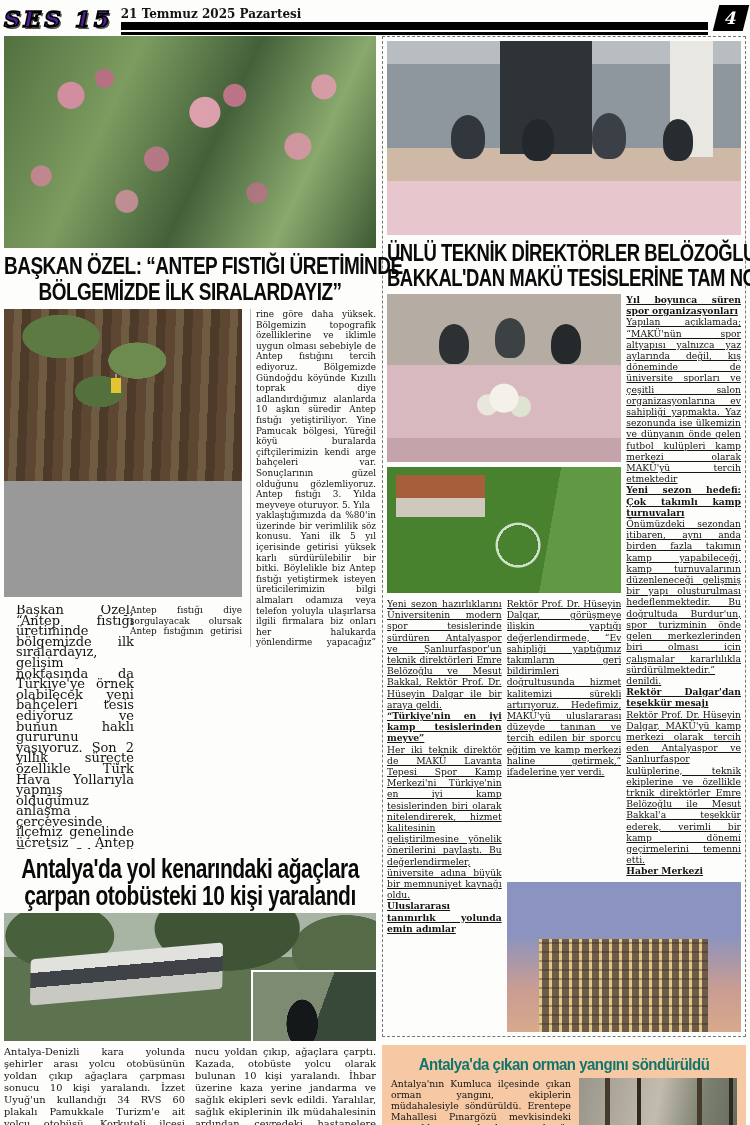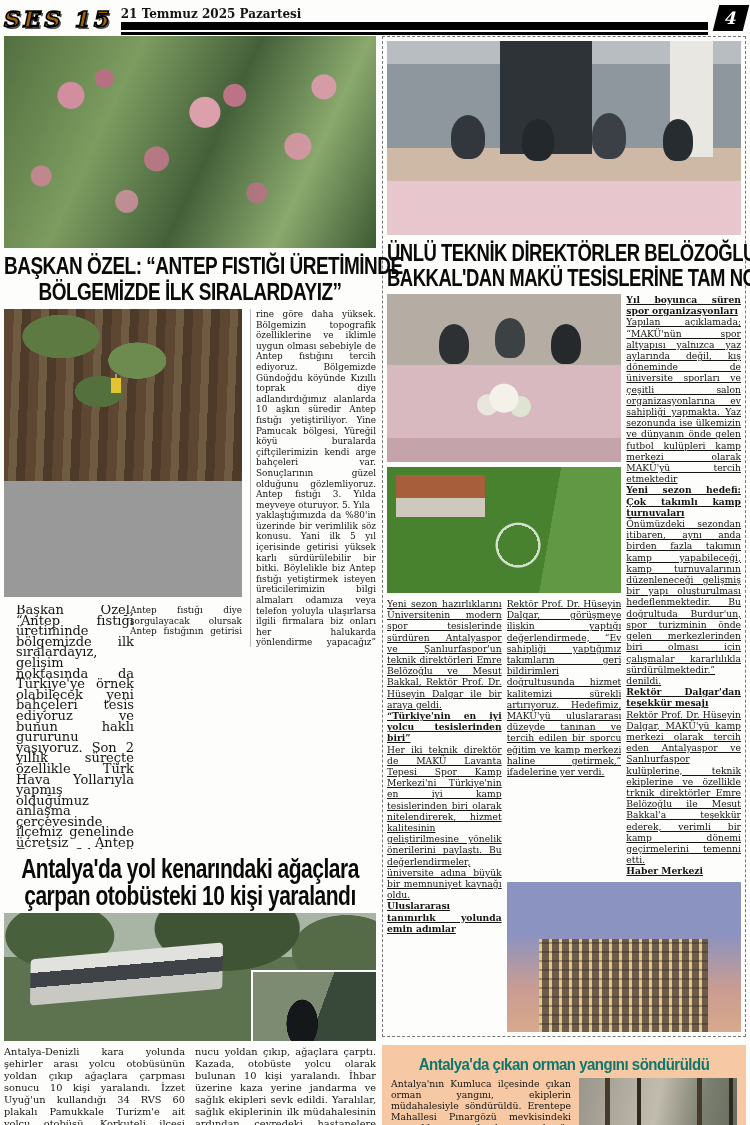--- a/index.html
+++ b/index.html
@@ -1,21 +1,21 @@
 <!DOCTYPE html>
 <html><head>
 <meta charset="utf-8">
 <style>
   html,body{margin:0;padding:0;background:#e8e8e4;}
   .page{position:relative;width:750px;height:1125px;margin:0 auto;background:#fdfdfb;
         color:#141414;font-family:"DejaVu Serif",serif;overflow:hidden;box-sizing:border-box;padding:2px 4px;}
   
   .masthead{display:flex;align-items:flex-end;gap:8px;height:30px;}
   .brand{font-family:"DejaVu Serif",serif;font-weight:bold;font-style:italic;font-size:23px;
-         letter-spacing:3px;color:#a16207;-webkit-text-stroke:1.6px #000;text-shadow:2px 2px 0 #555;white-space:nowrap;}
+         letter-spacing:3px;color:#4c1d95;-webkit-text-stroke:1.6px #000;text-shadow:2px 2px 0 #555;white-space:nowrap;}
   .mastmid{flex:1;display:flex;flex-direction:column;justify-content:flex-end;}
   .issue-date{text-align:left;font-weight:bold;font-size:12px;padding:0 10px 1px 0;}
   .bar{height:8px;background:#000;border-bottom:2px solid #fff;box-shadow:0 3px 0 #000;}
   .pageno{width:30px;height:26px;background:#000;color:#fff;display:flex;align-items:center;justify-content:center;
           font-weight:bold;font-size:17px;transform:skewX(-14deg);margin-bottom:1px;}
   
   .content{display:flex;gap:6px;margin-top:4px;}
   .lhalf{width:372px;flex:none;}
   .rhalf{width:364px;flex:none;}
   
@@ -223,21 +223,21 @@
             <p class="sh">Yıl boyunca süren spor organizasyonları</p>
             <p>Yapılan açıklamada; “MAKÜ'nün spor altyapısı yalnızca yaz aylarında değil, kış döneminde de üniversite sporları ve çeşitli salon organizasyonlarına ev sahipliği yapmakta. Yaz sezonunda ise ülkemizin ve dünyanın önde gelen futbol kulüpleri kamp merkezi olarak MAKÜ'yü tercih etmektedir</p>
             <p class="sh">Yeni sezon hedefi: Çok takımlı kamp turnuvaları</p>
             <p>Önümüzdeki sezondan itibaren, aynı anda birden fazla takımın kamp yapabileceği, kamp turnuvalarının düzenleneceği gelişmiş bir yapı oluşturulması hedeflenmektedir. Bu doğrultuda Burdur'un, spor turizminin önde gelen merkezlerinden biri olması için çalışmalar kararlılıkla sürdürülmektedir.” denildi.</p>
             <p class="sh">Rektör Dalgar'dan teşekkür mesajı</p>
             <p>Rektör Prof. Dr. Hüseyin Dalgar, MAKÜ'yü kamp merkezi olarak tercih eden Antalyaspor ve Şanlıurfaspor kulüplerine, teknik ekiplerine ve özellikle trknik direktörler Emre Belözoğlu ile Mesut Bakkal'a teşekkür ederek, verimli bir kamp dönemi geçirmelerini temenni etti.</p>
             <p class="sh">Haber Merkezi</p>
           </div>
           <div class="m-c1">
             <p>Yeni sezon hazırlıklarını Üniversitenin modern spor tesislerinde sürdüren Antalyaspor ve Şanlıurfaspor'un teknik direktörleri Emre Belözoğlu ve Mesut Bakkal, Rektör Prof. Dr. Hüseyin Dalgar ile bir araya geldi.</p>
-            <p class="sh">“Türkiye'nin en iyi yolcu tesislerinden biri”</p>
+            <p class="sh">“Türkiye'nin en iyi kamp tesislerinden meyve”</p>
             <p>Her iki teknik direktör de MAKÜ Lavanta Tepesi Spor Kamp Merkezi'ni Türkiye'nin en iyi kamp tesislerinden biri olarak nitelendirerek, hizmet kalitesinin geliştirilmesine yönelik önerilerini paylaştı. Bu değerlendirmeler, üniversite adına büyük bir memnuniyet kaynağı oldu.</p>
             <p class="sh">Uluslararası tanınırlık yolunda emin adımlar</p>
           </div>
           <div class="m-c2">
             <p>Rektör Prof. Dr. Hüseyin Dalgar, görüşmeye ilişkin yaptığı değerlendirmede, “Ev sahipliği yaptığımız takımların geri bildirimleri doğrultusunda hizmet kalitemizi sürekli artırıyoruz. Hedefimiz, MAKÜ'yü uluslararası düzeyde tanınan ve tercih edilen bir sporcu eğitim ve kamp merkezi haline getirmek,” ifadelerine yer verdi.</p>
           </div>
           <div class="ph ph-hotel m-hotel">
             <div class="tower"></div>
           </div>
         </div>

